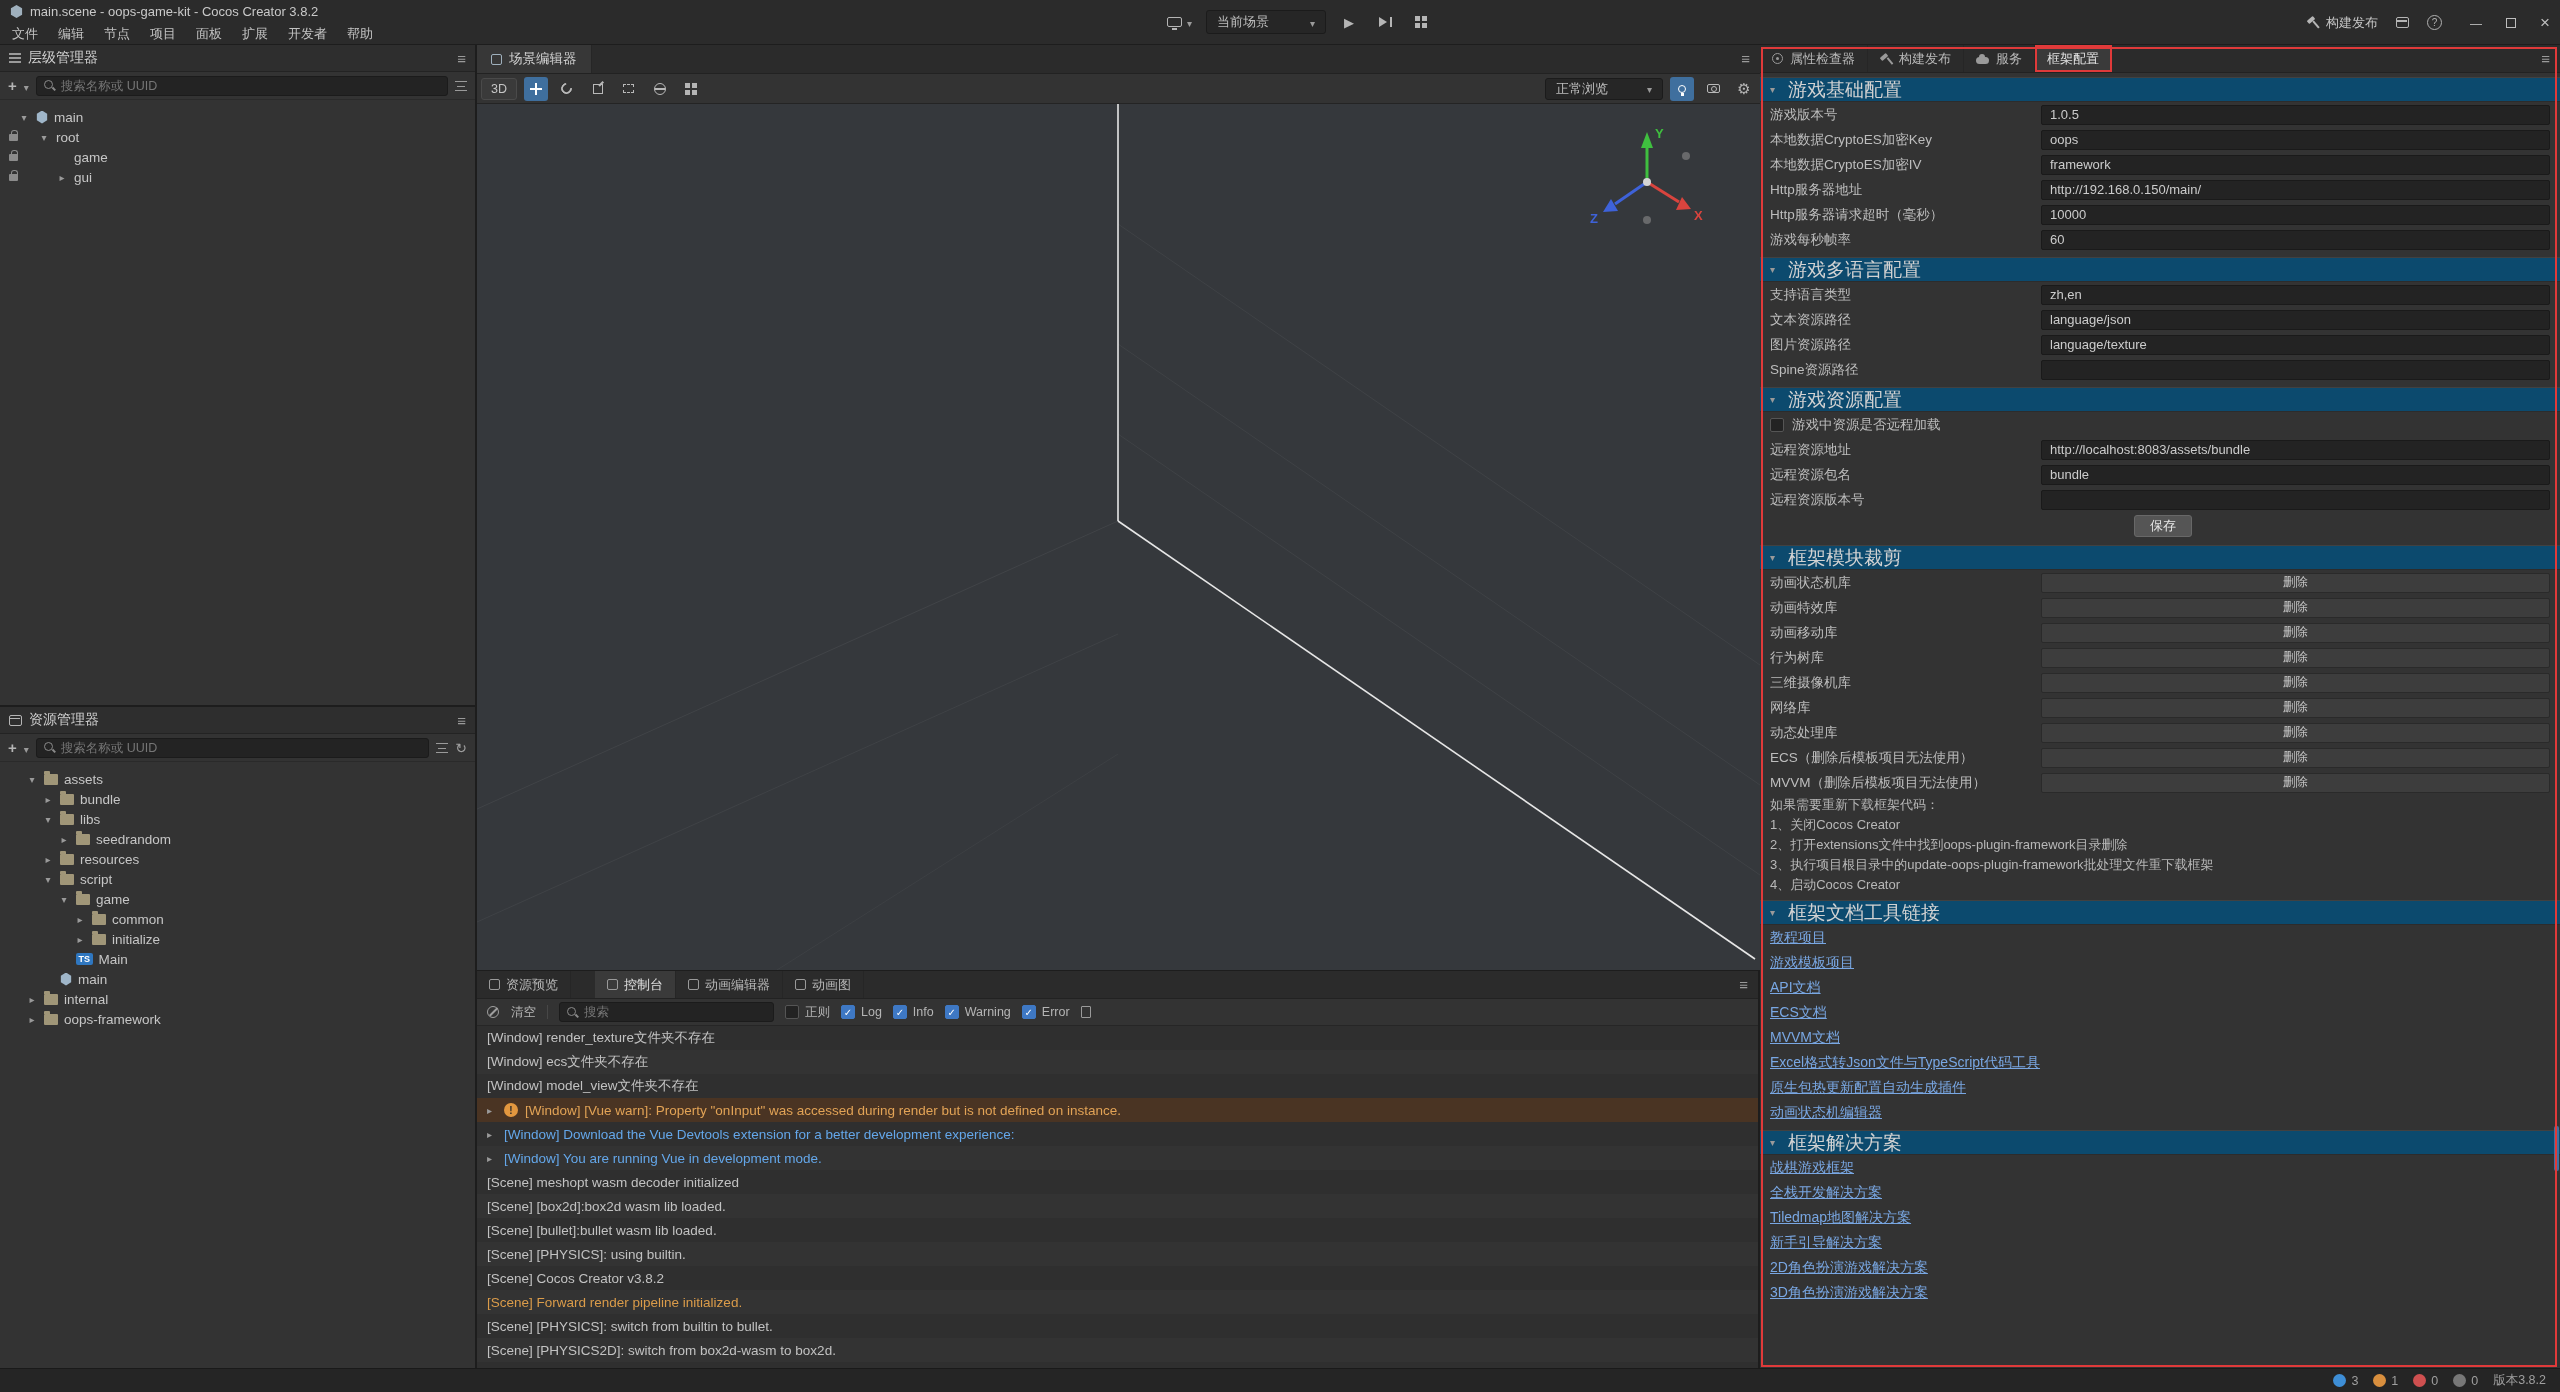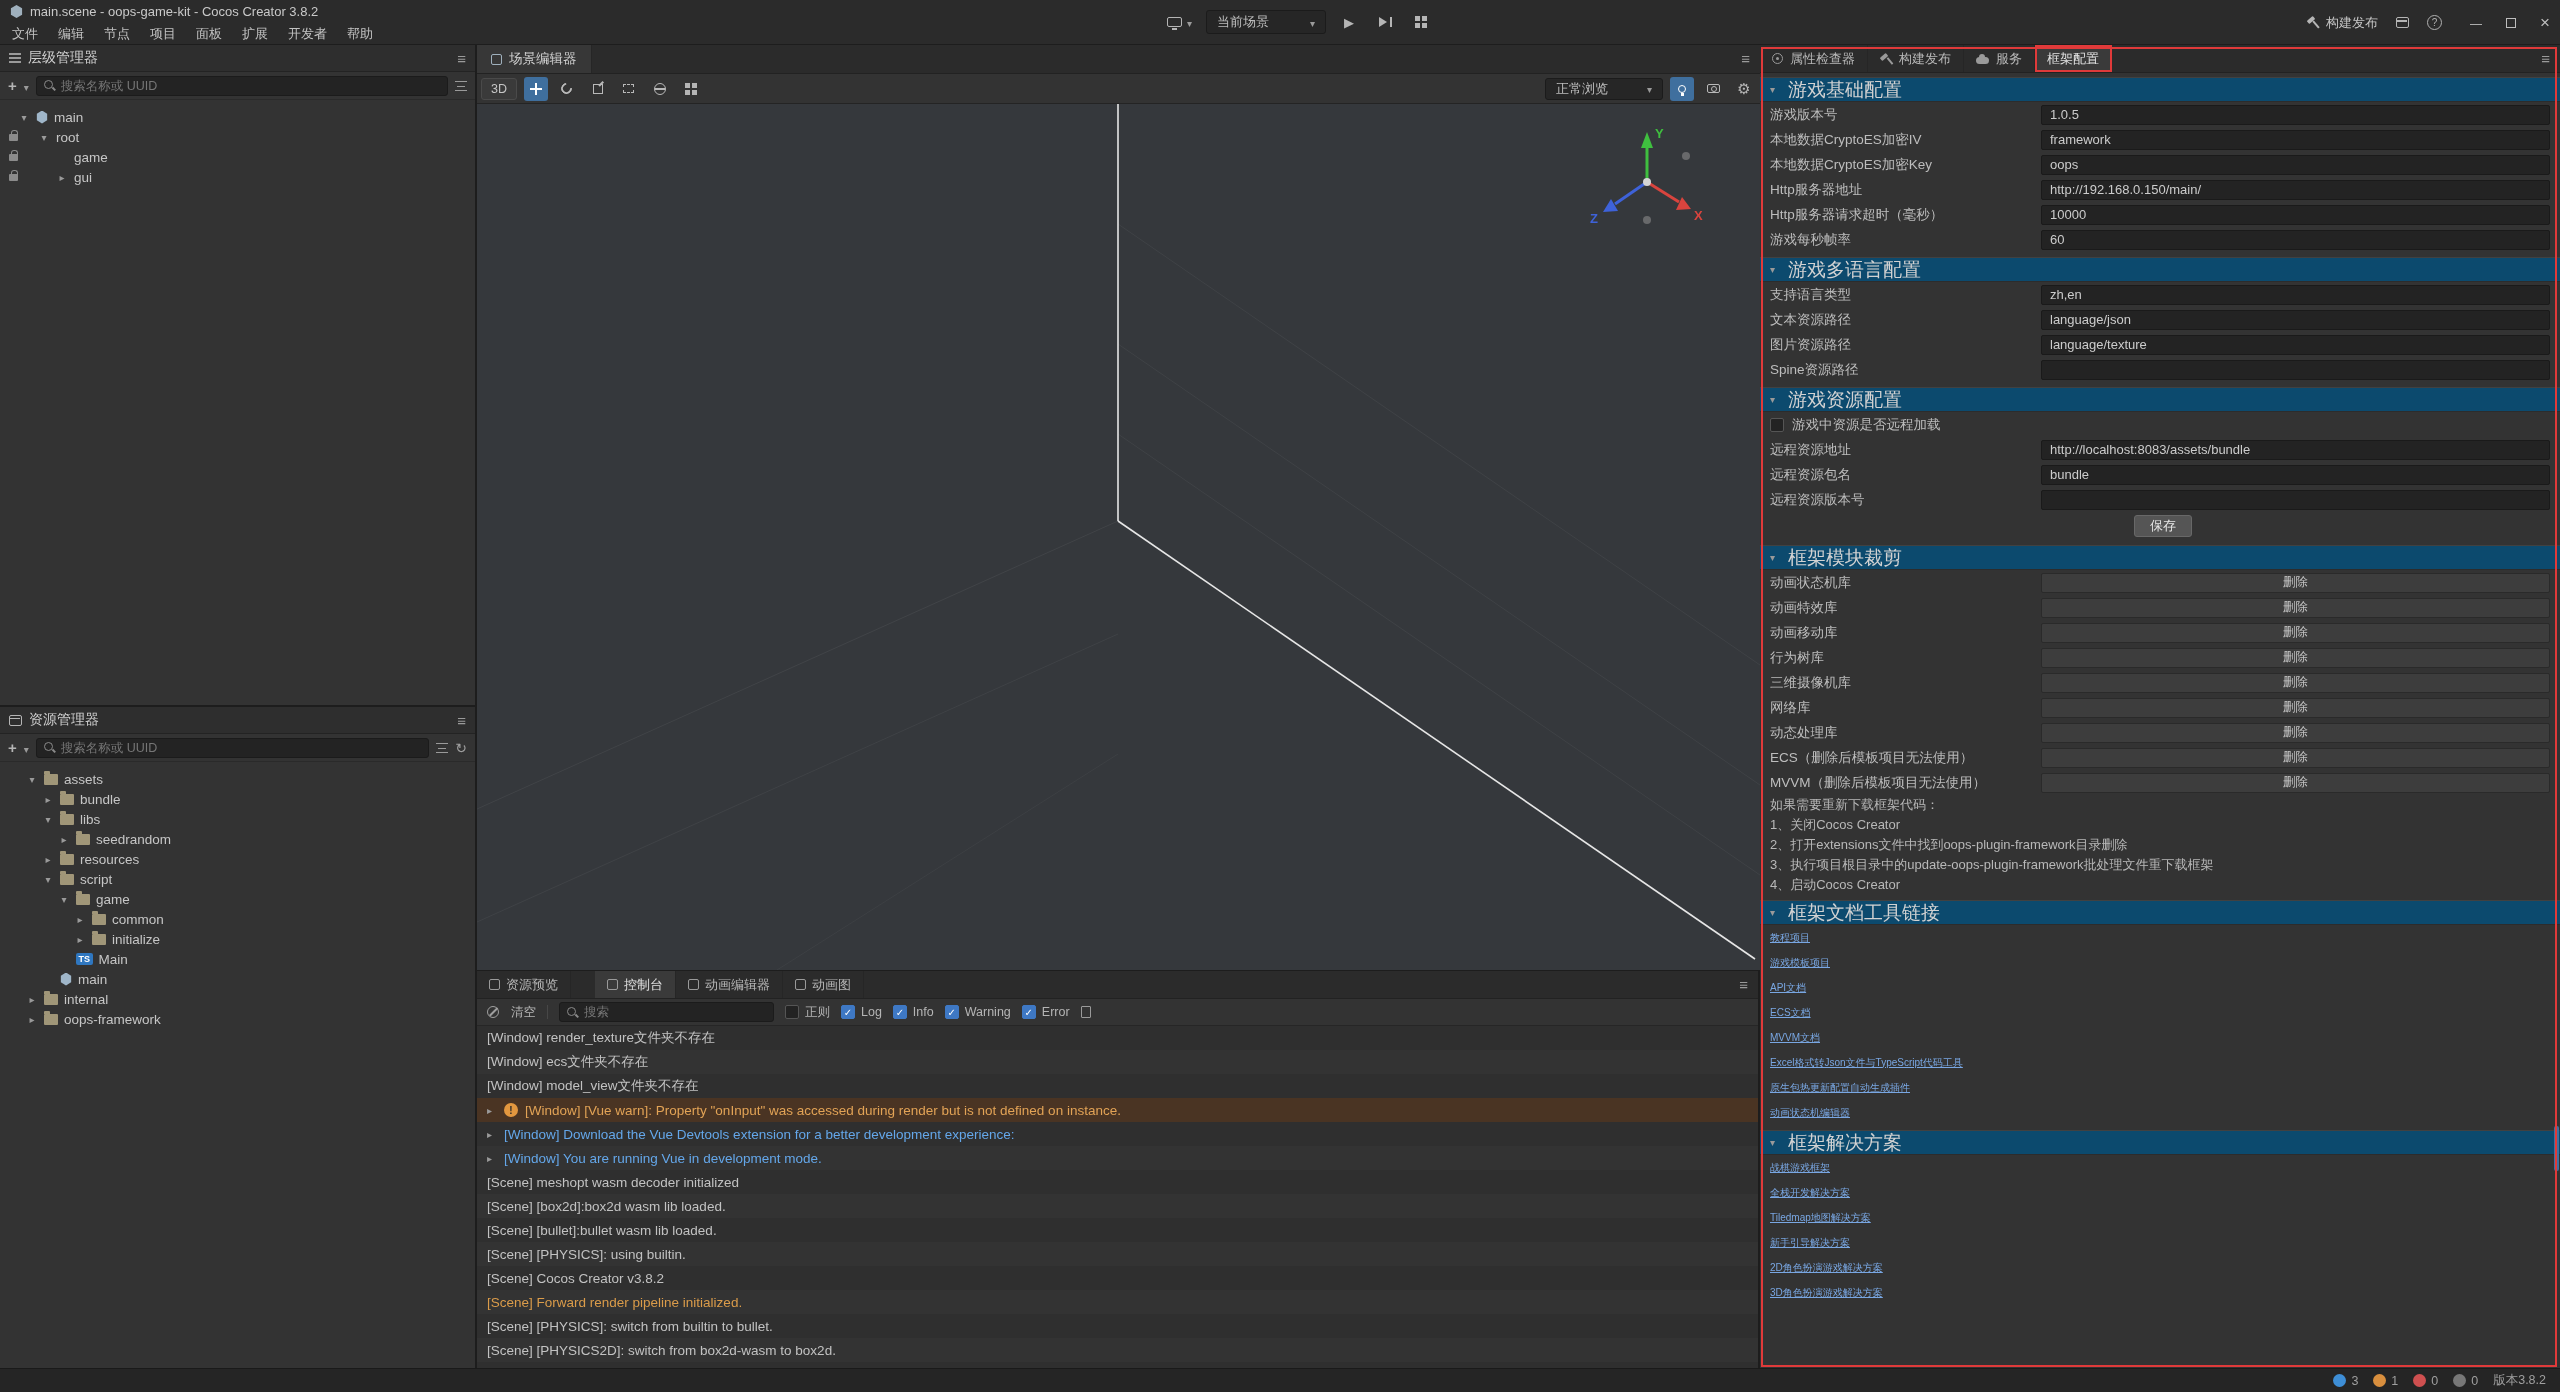--- a/index.html
+++ b/index.html
@@ -154,21 +154,21 @@
   .f-row{height:25px;position:relative;display:flex;align-items:center;padding-left:10px;font-size:13.5px;color:#bdbdbd;}
   .f-label{white-space:nowrap;}
   .f-value{position:absolute;left:281px;right:10px;height:20px;background:#232323;border:1px solid #1a1a1a;border-radius:2px;font-size:13px;color:#ccc;line-height:18px;padding:0 8px;white-space:nowrap;overflow:hidden;}
   .chk-row{height:25px;display:flex;align-items:center;gap:8px;padding-left:10px;font-size:13.5px;color:#bdbdbd;}
   .save-row{height:28px;display:flex;align-items:center;}
   .save-btn{width:58px;height:22px;background:#555;border:1px solid #686868;border-radius:3px;color:#e6e6e6;font-size:13px;display:flex;align-items:center;justify-content:center;margin-left:374px;}
   .m-row{height:25px;position:relative;display:flex;align-items:center;padding-left:10px;font-size:13.5px;color:#bdbdbd;}
   .m-del{position:absolute;left:281px;right:10px;height:20px;background:#3d3d3d;border:1px solid #2a2a2a;border-radius:2px;color:#c3c3c3;font-size:12.5px;display:flex;align-items:center;justify-content:center;}
   .note{height:20px;line-height:20px;padding-left:10px;font-size:13px;color:#b8b8b8;white-space:nowrap;}
   .lnk-row{height:25px;display:flex;align-items:center;padding-left:10px;}
-  .lnk{color:#79a7e3;font-size:10px;text-decoration:underline;cursor:pointer;}
+  .lnk{color:#79a7e3;font-size:14px;text-decoration:underline;cursor:pointer;}
   .scroll-thumb{position:absolute;right:1px;top:1081px;width:5px;height:45px;background:#4070a0;border-radius:2px;}
 
   
   #annotMain{position:absolute;left:1761px;top:47px;width:796px;height:1320px;border:2px solid #e03a3a;pointer-events:none;z-index:50;}
 
   
   #statusbar{position:absolute;left:0;bottom:0;width:2560px;height:24px;background:#252525;border-top:1px solid #1a1a1a;display:flex;align-items:center;justify-content:flex-end;gap:15px;padding-right:14px;font-size:12.5px;color:#9f9f9f;}
   .st-item{display:flex;align-items:center;gap:5px;}
   .sb-dot{width:13px;height:13px;border-radius:50%;display:flex;align-items:center;justify-content:center;font-size:9px;color:#fff;font-weight:bold;}
   .c-blue{background:#3e8ed6;} .c-orange{background:#d98f3e;} .c-red{background:#cf5050;} .c-gray{background:#777;}
@@ -632,27 +632,27 @@
         <span>游戏基础配置</span>
       </div>
       <div>
 
           <div class="f-row">
             <span class="f-label">游戏版本号</span>
             <span class="f-value">1.0.5</span>
           </div>
 
           <div class="f-row">
+            <span class="f-label">本地数据CryptoES加密Key</span>
+            <span class="f-value">oops</span>
+          </div>
+
+          <div class="f-row">
             <span class="f-label">本地数据CryptoES加密IV</span>
             <span class="f-value">framework</span>
-          </div>
-
-          <div class="f-row">
-            <span class="f-label">本地数据CryptoES加密Key</span>
-            <span class="f-value">oops</span>
           </div>
 
           <div class="f-row">
             <span class="f-label">Http服务器地址</span>
             <span class="f-value">http://192.168.0.150/main/</span>
           </div>
 
           <div class="f-row">
             <span class="f-label">Http服务器请求超时（毫秒）</span>
             <span class="f-value">10000</span>

